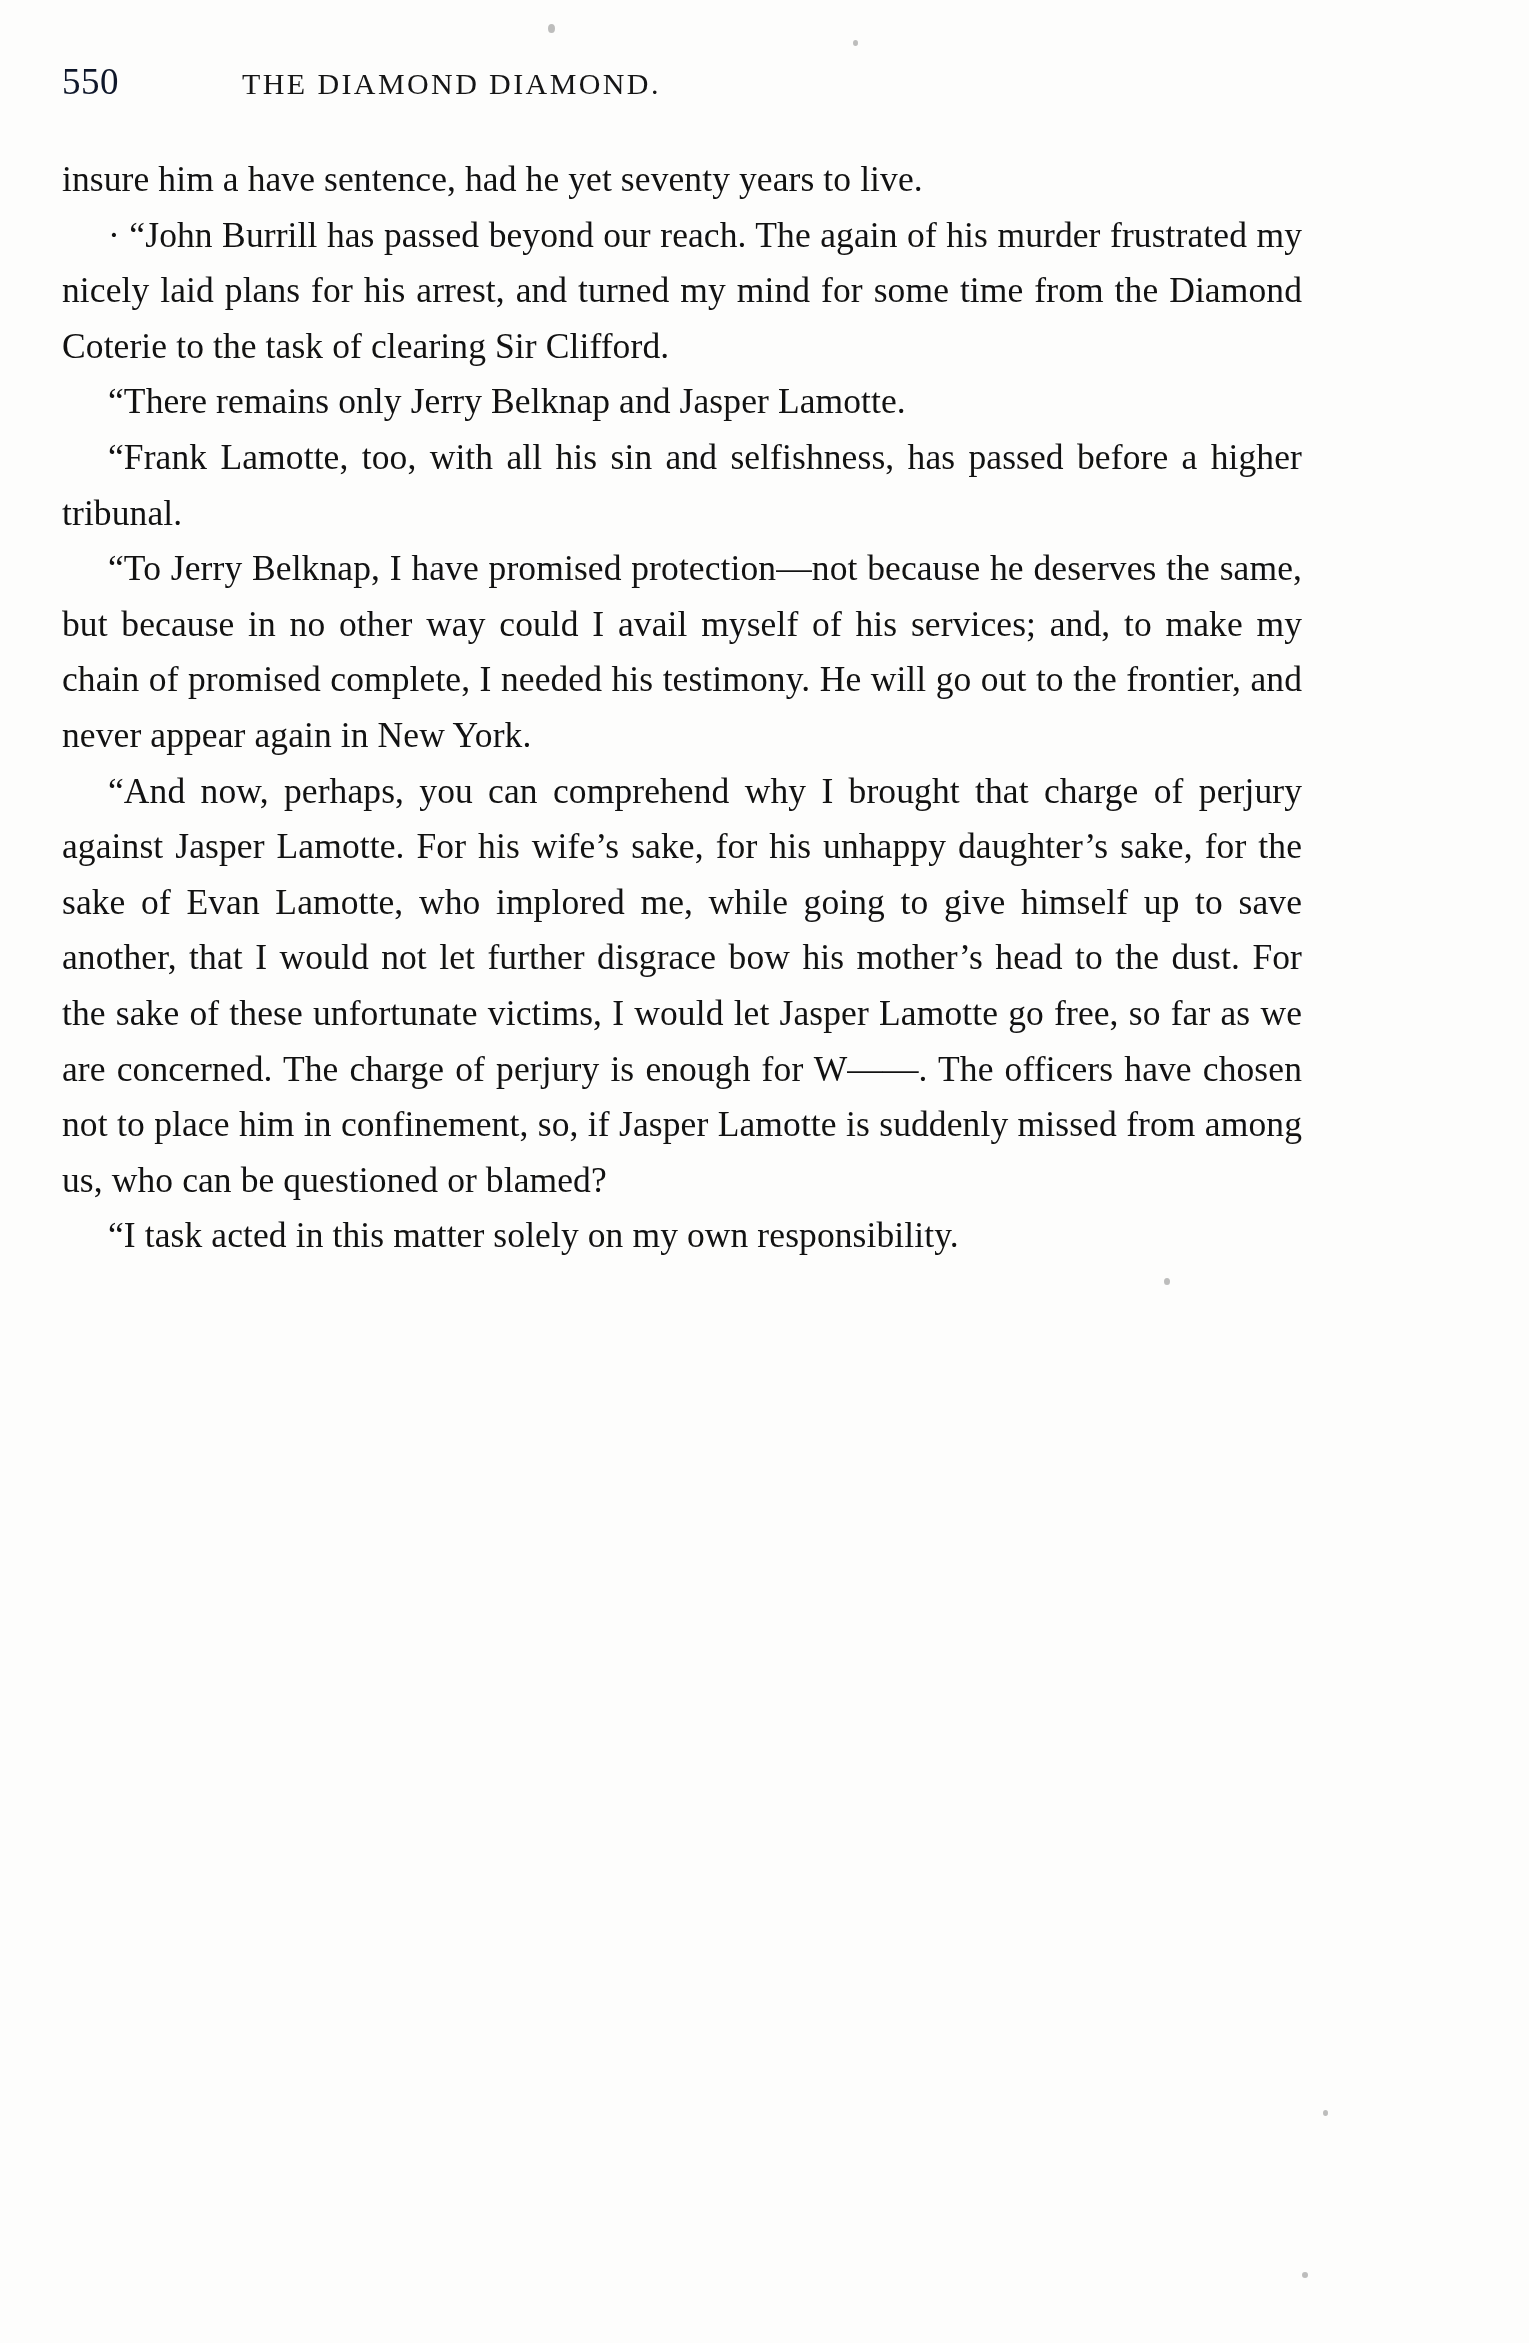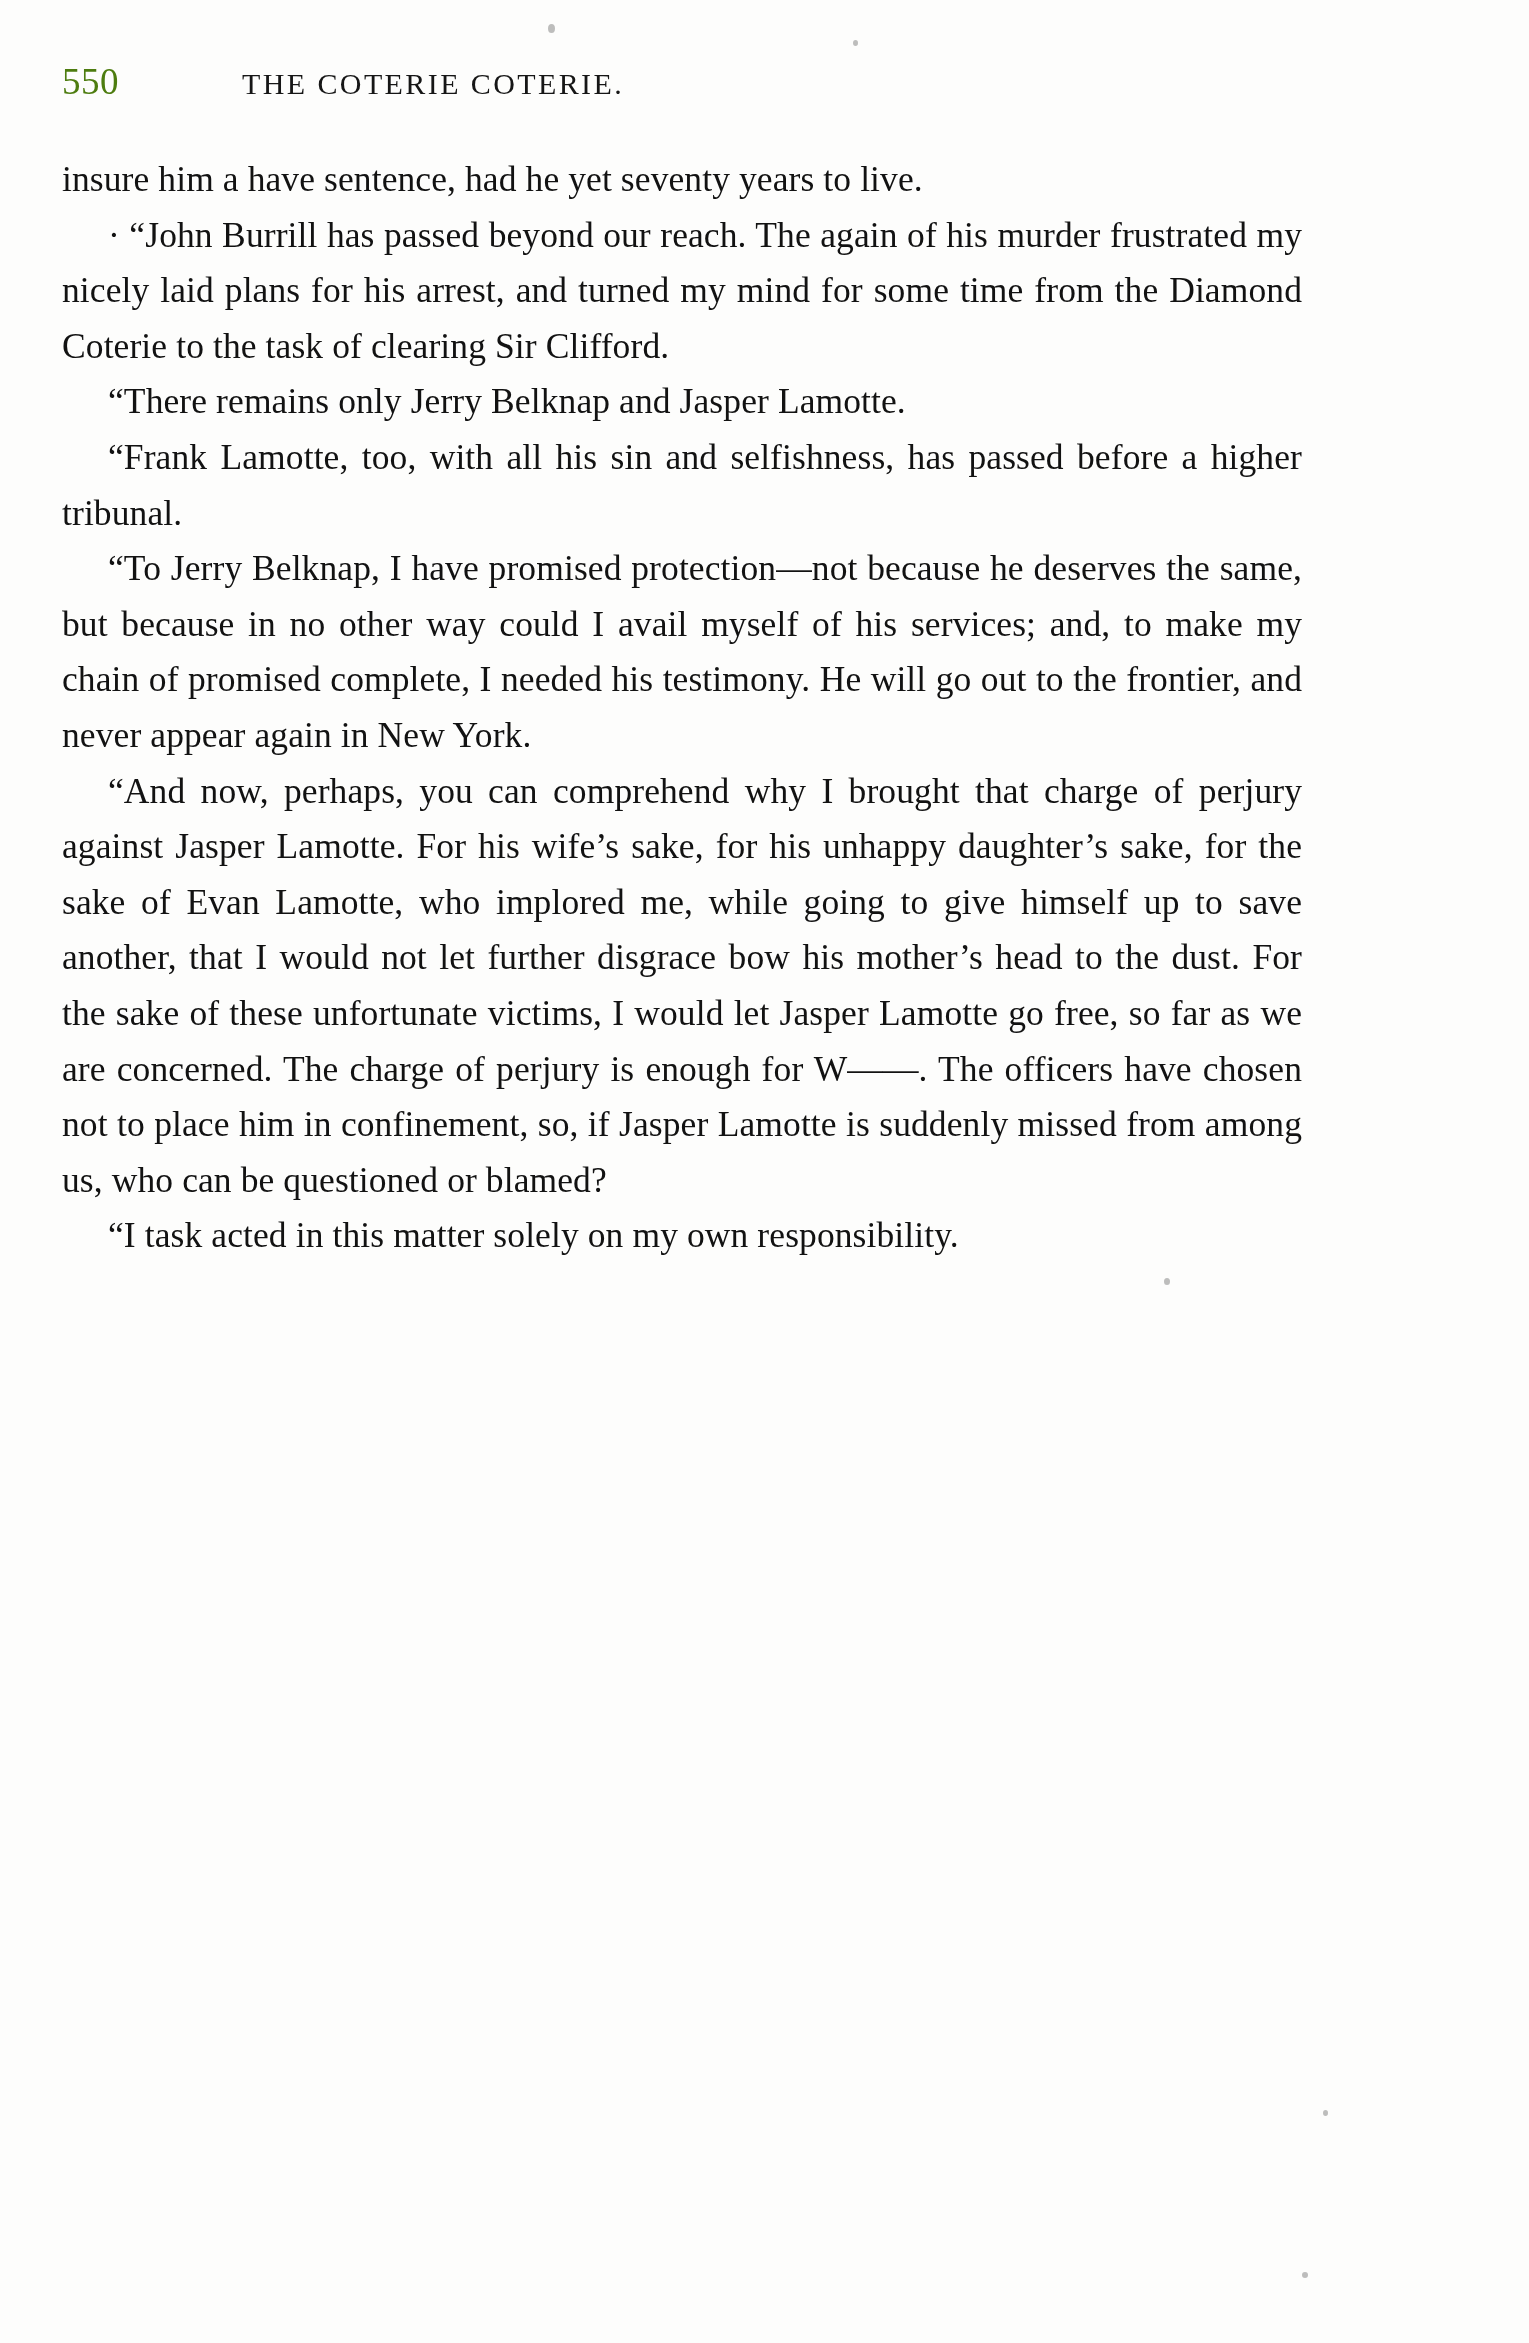--- a/index.html
+++ b/index.html
@@ -31,21 +31,21 @@
   }
   .header-row {
     display: flex;
     align-items: baseline;
     height: 70px;
     margin-bottom: 22px;
   }
   .folio {
     font-size: 37px;
     letter-spacing: 0.5px;
-    color: #4d7c0f;
+    color: #0f172a;
     width: 170px;
     flex: 0 0 170px;
   }
   .running-head {
     font-size: 30px;
     letter-spacing: 2.4px;
     color: #161616;
     flex: 1 1 auto;
     text-align: left;
     padding-left: 10px;
@@ -75,21 +75,21 @@
   }
 </style>
 </head>
 <body>
 
 <div class="page">
   <div class="page-inner">
 
     <div class="header-row">
       <div class="folio">550</div>
-      <div class="running-head">THE COTERIE COTERIE.</div>
+      <div class="running-head">THE DIAMOND DIAMOND.</div>
     </div>
 
     <div class="body-text">
       <p>insure him a have sentence, had he yet seventy years to live.</p>
       <p class="indent">· “John Burrill has passed beyond our reach.  The again of his murder frustrated my nicely laid plans for his arrest, and turned my mind for some time from the Diamond Coterie to the task of clearing Sir Clifford.</p>
       <p class="indent">“There remains only Jerry Belknap and Jasper Lamotte.</p>
       <p class="indent">“Frank Lamotte, too, with all his sin and selfishness, has passed before a higher tribunal.</p>
       <p class="indent">“To Jerry Belknap, I have promised protection—not because he deserves the same, but because in no other way could I avail myself of his services; and, to make my chain of promised complete, I needed his testimony.  He will go out to the frontier, and never appear again in New York.</p>
       <p class="indent">“And now, perhaps, you can comprehend why I brought that charge of perjury against Jasper Lamotte.  For his wife’s sake, for his unhappy daughter’s sake, for the sake of Evan Lamotte, who implored me, while going to give himself up to save another, that I would not let further disgrace bow his mother’s head to the dust.  For the sake of these unfortunate victims, I would let Jasper Lamotte go free, so far as we are concerned.  The charge of perjury is enough for W——.  The officers have chosen not to place him in confinement, so, if Jasper Lamotte is suddenly missed from among us, who can be questioned or blamed?</p>
       <p class="indent">“I task acted in this matter solely on my own responsibility.</p>

